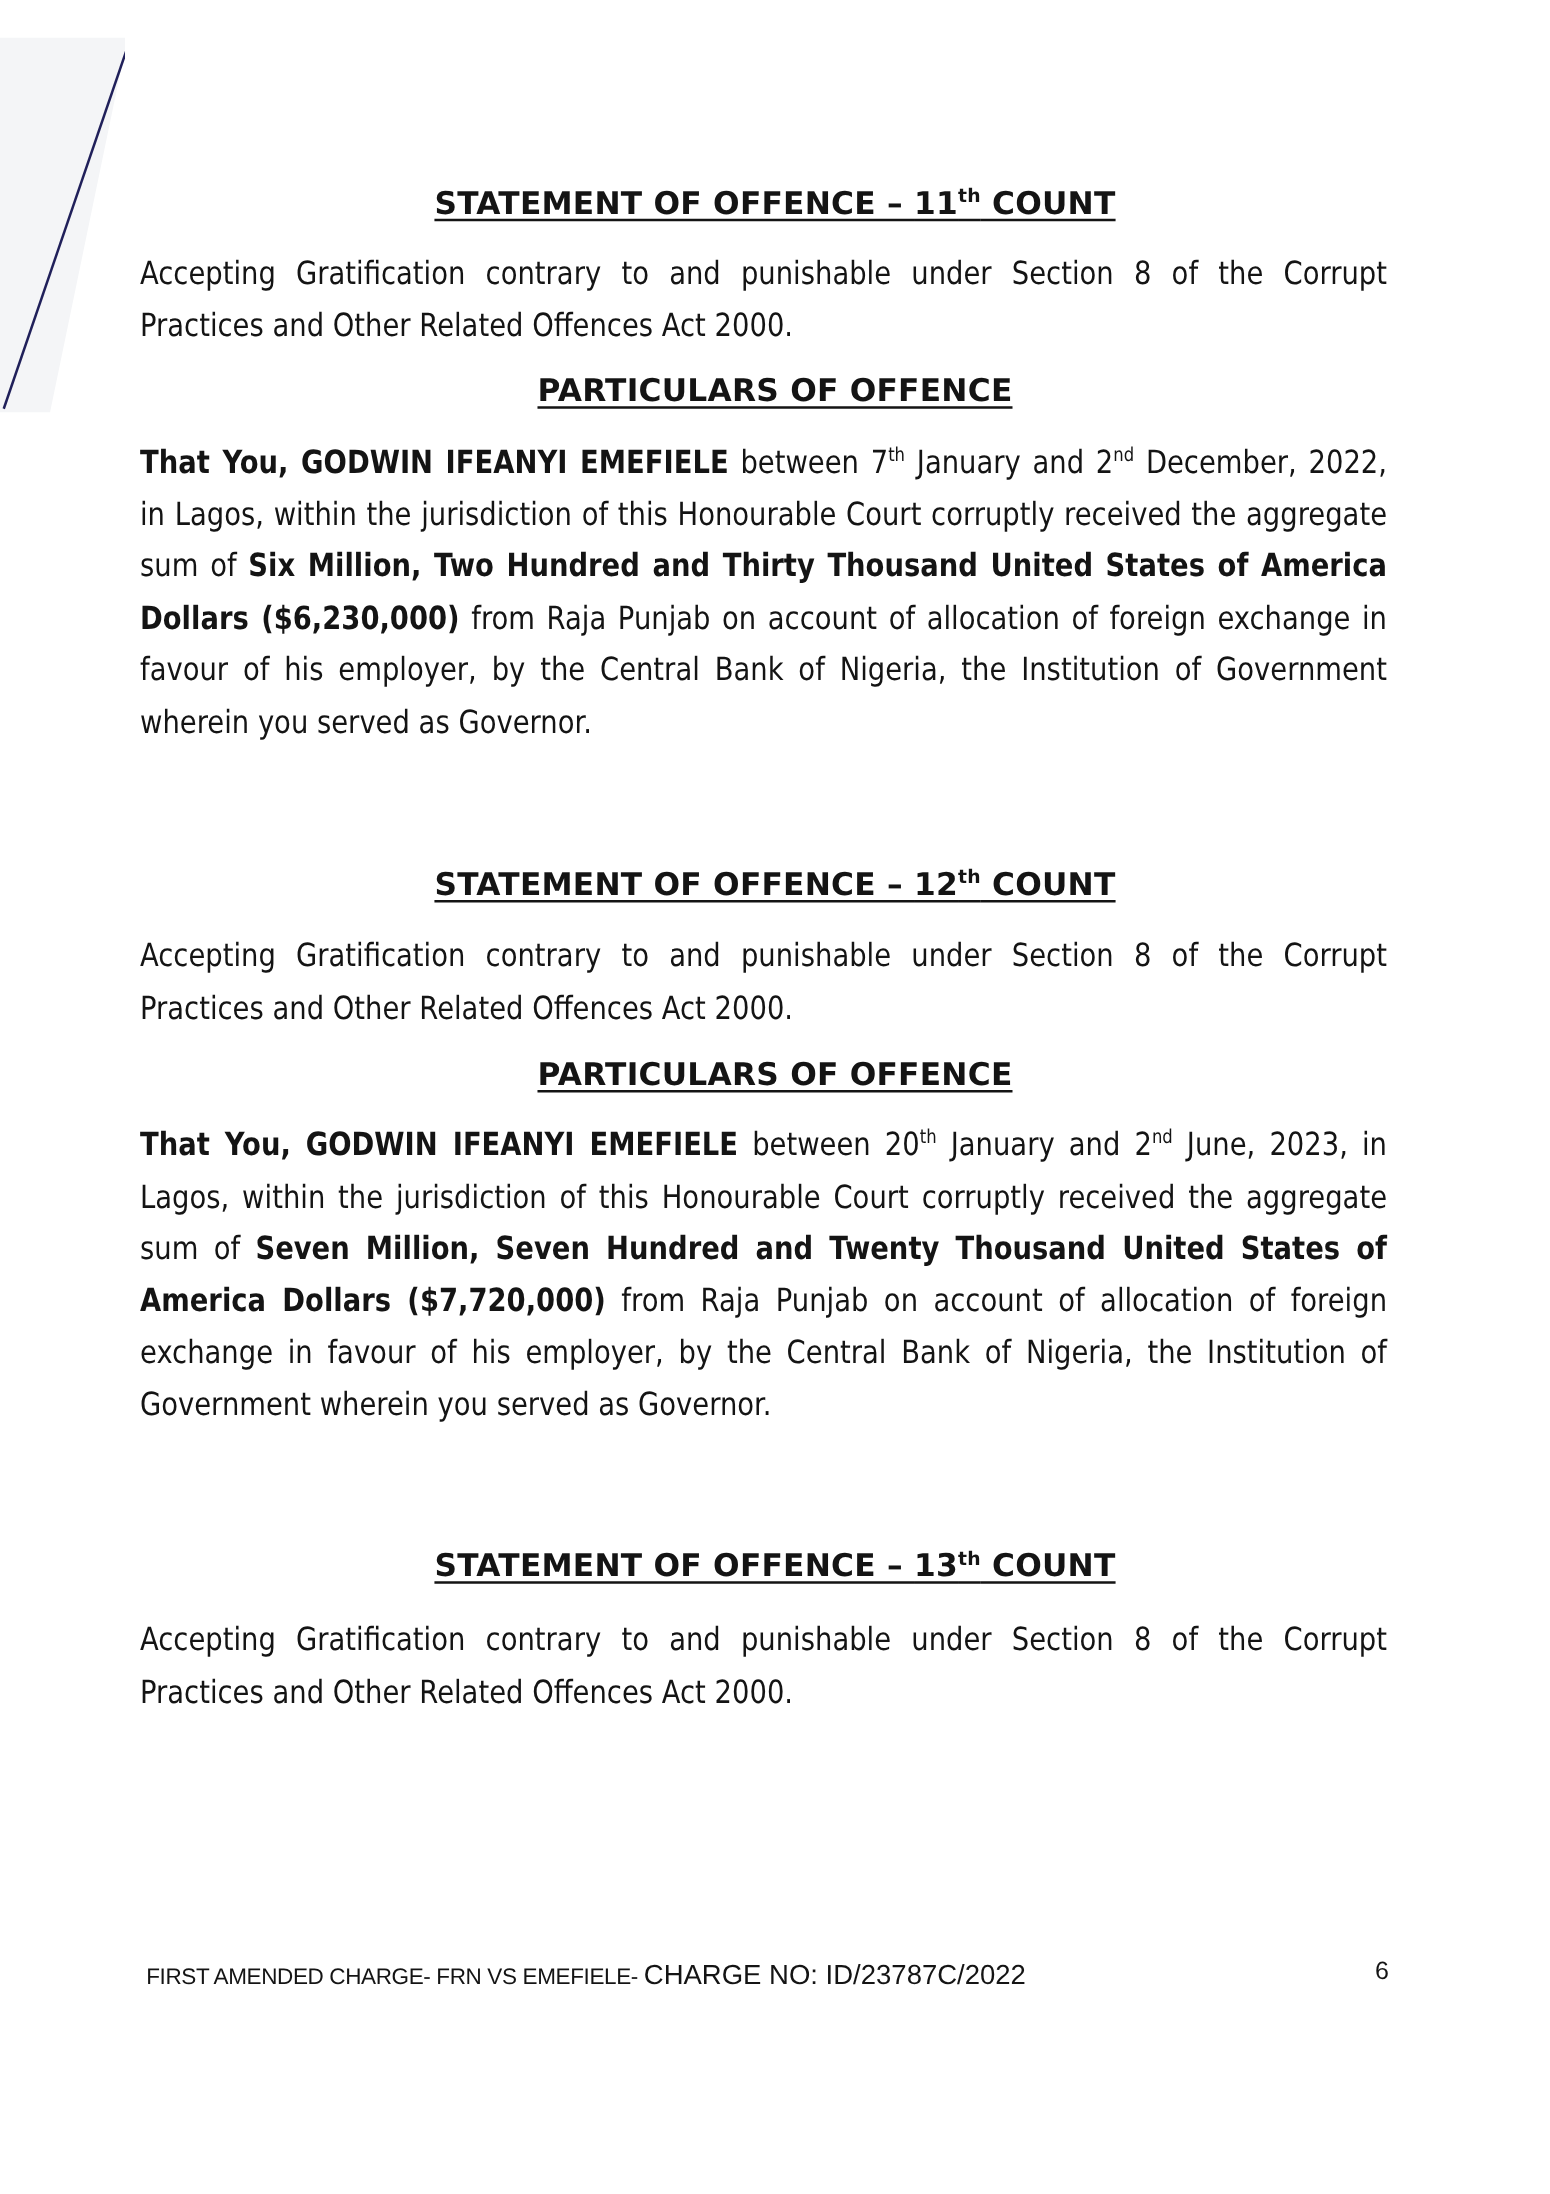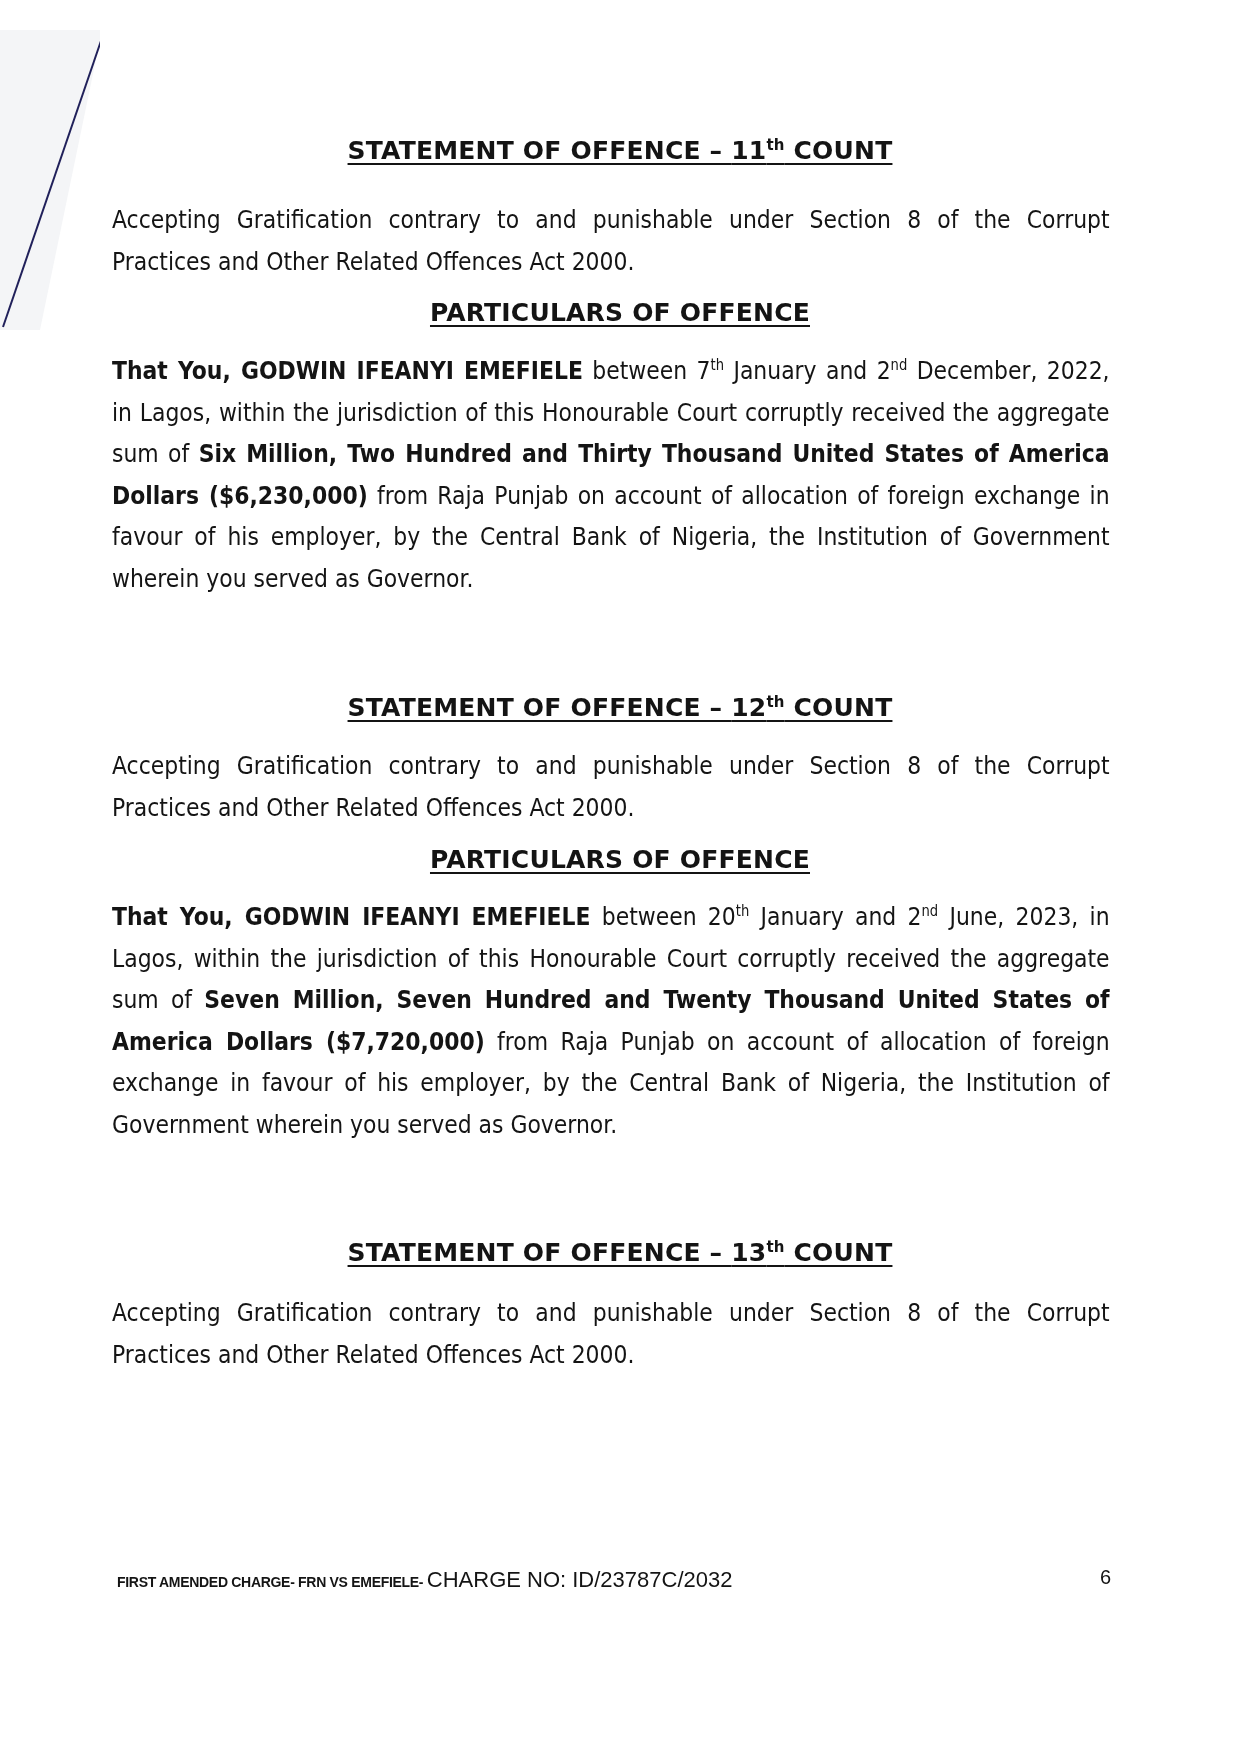--- a/index.html
+++ b/index.html
@@ -24,38 +24,38 @@
     font-size: 25.5px; line-height: 41.5px; text-align: justify;
     font-family: "DejaVu Sans", sans-serif;
     transform: scaleX(0.86); transform-origin: left top;
     width: 1160px;
   }
   .para b { font-weight: bold; }
   .footer {
     position: absolute; left: 117px; top: 1567px; width: 1000px;
     font-size: 18px; font-family: "Liberation Sans", sans-serif;
   }
-  .footer .small { font-weight: bold; font-size: 14px; letter-spacing: -0.3px; }
+  .footer .small { font-weight: normal; font-size: 18px; letter-spacing: -0.3px; }
   .footer .big { font-size: 22px; }
   .page-num {
     position: absolute; left: 1100px; top: 1566px; font-size: 20px;
     font-family: "Liberation Sans", sans-serif;
   }
 </style>
 </head>
 <body>
 
 <div class="page-edge">
   <svg viewBox="0 0 100 300" preserveAspectRatio="none">
     <path d="M0 0 L100 0 L100 10 L40 300 L0 300 Z" fill="#f4f5f7"></path>
     <line x1="103" y1="5" x2="3" y2="297" stroke="#20205a" stroke-width="2"></line>
   </svg>
 </div>
 
-<div class="heading" style="top:136px;">
+<div class="heading" style="top:148px;">
   <span class="inner"><span>STATEMENT OF OFFENCE – </span><span>11</span><sup>th</sup><span> COUNT</span></span>
 </div>
 <div class="para" style="top:199px;">Accepting Gratification contrary to and punishable under Section 8 of the Corrupt Practices and Other Related Offences Act 2000.</div>
 <div class="heading" style="top:298px;">
   <span class="inner">PARTICULARS OF OFFENCE</span>
 </div>
 <div class="para" style="top:350px;"><b>That You, GODWIN IFEANYI EMEFIELE</b><span> between 7</span><sup>th</sup><span> January and 2</span><sup>nd</sup><span> December, 2022, in Lagos, within the jurisdiction of this Honourable Court corruptly received the aggregate sum of </span><b>Six Million, Two Hundred and Thirty Thousand United States of America Dollars ($6,230,000)</b><span> from Raja Punjab on account of allocation of foreign exchange in favour of his employer, by the Central Bank of Nigeria, the Institution of Government wherein you served as Governor.</span></div>
 
 <div class="heading" style="top:693px;">
   <span class="inner"><span>STATEMENT OF OFFENCE – </span><span>12</span><sup>th</sup><span> COUNT</span></span>
@@ -65,15 +65,15 @@
   <span class="inner">PARTICULARS OF OFFENCE</span>
 </div>
 <div class="para" style="top:896px;"><b>That You, GODWIN IFEANYI EMEFIELE</b><span> between 20</span><sup>th</sup><span> January and 2</span><sup>nd</sup><span> June, 2023, in Lagos, within the jurisdiction of this Honourable Court corruptly received the aggregate sum of </span><b>Seven Million, Seven Hundred and Twenty Thousand United States of America Dollars ($7,720,000)</b><span> from Raja Punjab on account of allocation of foreign exchange in favour of his employer, by the Central Bank of Nigeria, the Institution of Government wherein you served as Governor.</span></div>
 
 <div class="heading" style="top:1238px;text-align:center;">
   <span class="inner"><span>STATEMENT OF OFFENCE – </span><span>13</span><sup>th</sup><span> COUNT</span></span>
 </div>
 <div class="para" style="top:1292px;">Accepting Gratification contrary to and punishable under Section 8 of the Corrupt Practices and Other Related Offences Act 2000.</div>
 
 <div class="footer">
-  <span class="small">FIRST AMENDED CHARGE- FRN VS EMEFIELE- </span><span class="big">CHARGE NO: ID/23787C/2032</span>
+  <span class="small">FIRST AMENDED CHARGE- FRN VS EMEFIELE- </span><span class="big">CHARGE NO: ID/23787C/2022</span>
 </div>
 <div class="page-num">6</div>
 
 </body></html>

